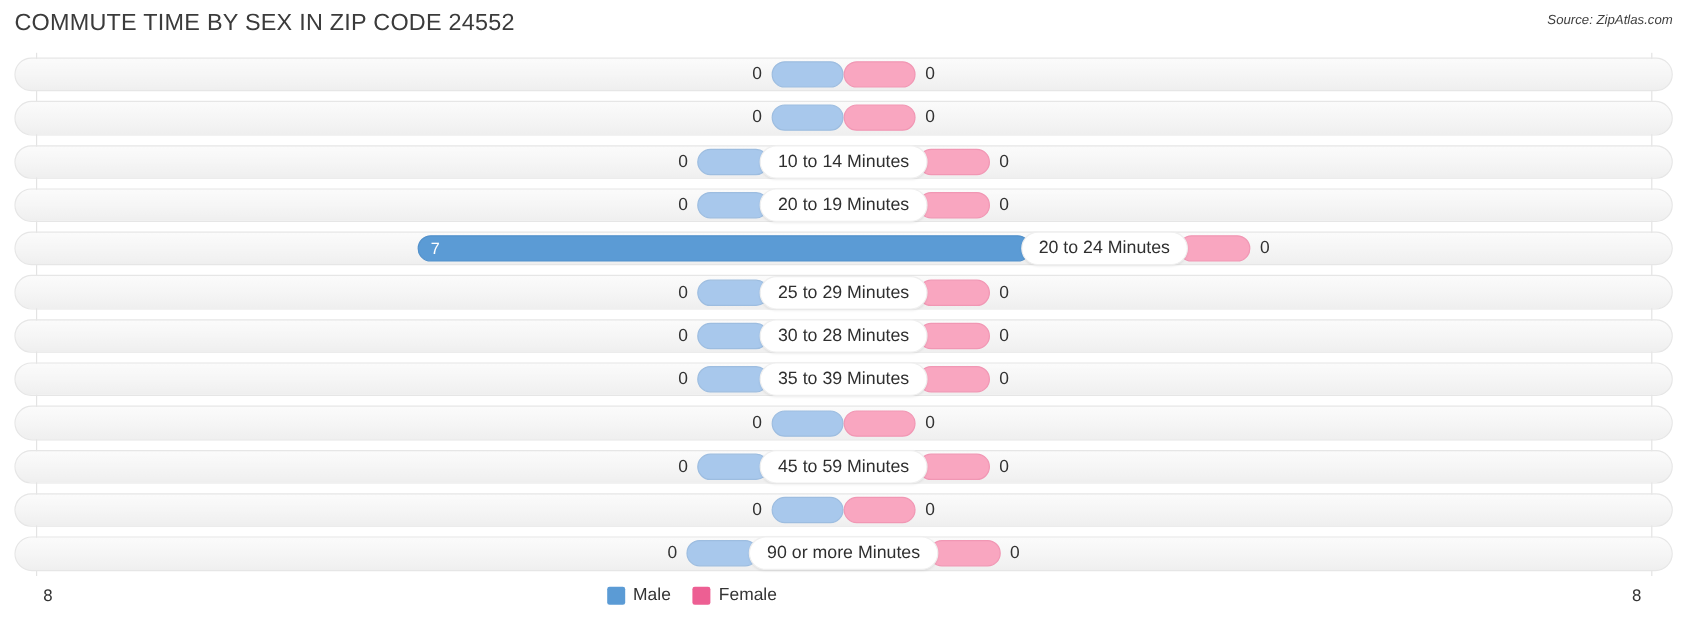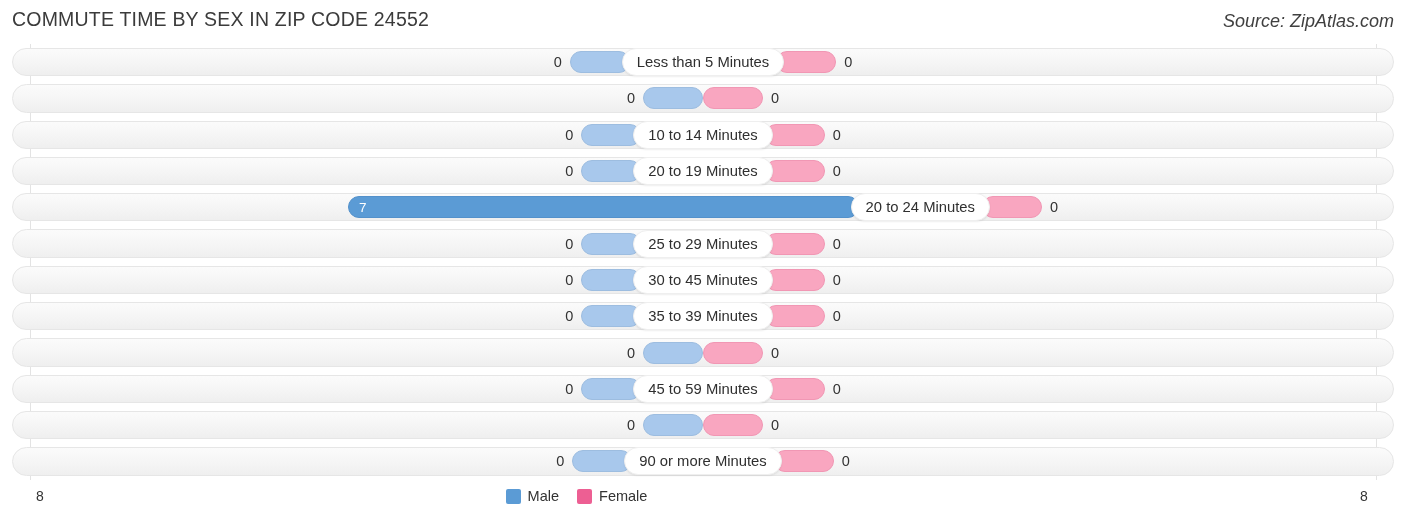--- a/index.html
+++ b/index.html
@@ -28,21 +28,21 @@
     top: 8px;
     font-size: 19.5px;
     color: #3b3b3b;
     letter-spacing: 0.2px;
     white-space: nowrap;
   }
   .source {
     position: absolute;
     right: 12px;
     top: 11px;
-    font-size: 18px;
+    font-size: 11px;
     font-style: italic;
     color: #404040;
     white-space: nowrap;
   }
 
   
   .plot {
     position: absolute;
     left: 0;
     top: 44px;
@@ -215,21 +215,20 @@
   <div class="gridline left"></div>
   <div class="gridline right"></div>
   <div class="rows" id="rows-container">
       <div class="row">
         <div class="track"></div>
         <div class="bars">
           <div class="side male">
             <span class="val male">0</span>
             <div class="bar male" style="width: 60px;"></div>
           </div>
-          <div class="pill">Less than 5 Minutes</div>
           <div class="side female">
             <div class="bar female" style="width: 60px; justify-content: flex-end;"></div>
             <span class="val female">0</span>
           </div>
         </div>
       </div>
       <div class="row">
         <div class="track"></div>
         <div class="bars">
           <div class="side male">
@@ -299,21 +298,21 @@
           </div>
         </div>
       </div>
       <div class="row">
         <div class="track"></div>
         <div class="bars">
           <div class="side male">
             <span class="val male">0</span>
             <div class="bar male" style="width: 60px;"></div>
           </div>
-          <div class="pill">30 to 45 Minutes</div>
+          <div class="pill">30 to 28 Minutes</div>
           <div class="side female">
             <div class="bar female" style="width: 60px; justify-content: flex-end;"></div>
             <span class="val female">0</span>
           </div>
         </div>
       </div>
       <div class="row">
         <div class="track"></div>
         <div class="bars">
           <div class="side male">

